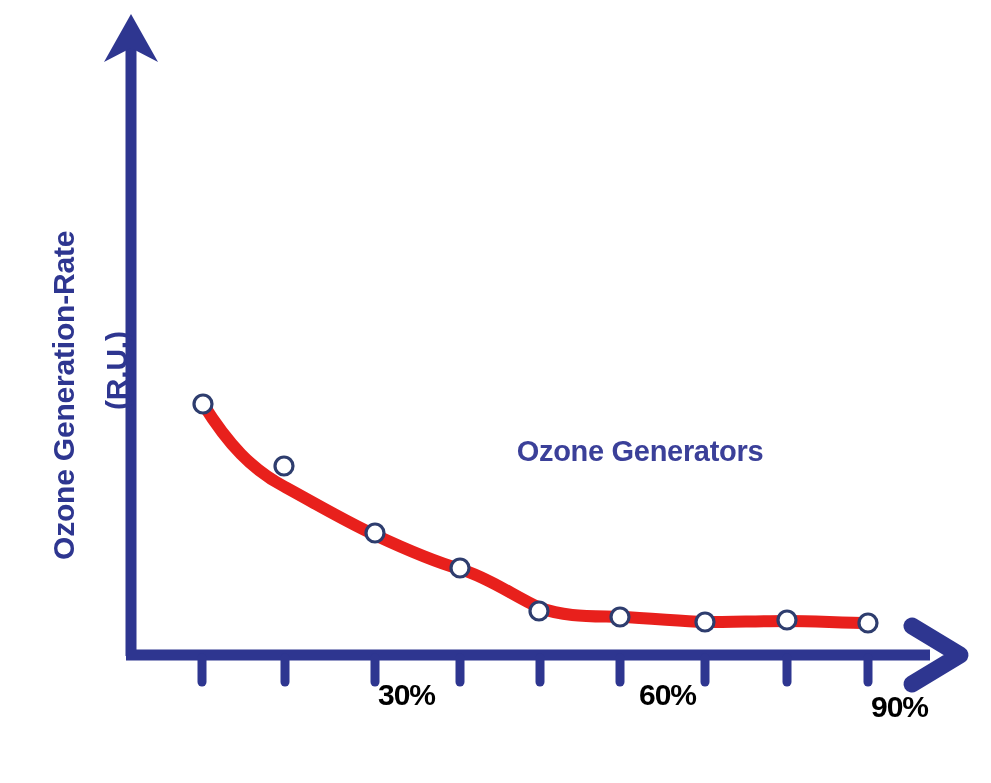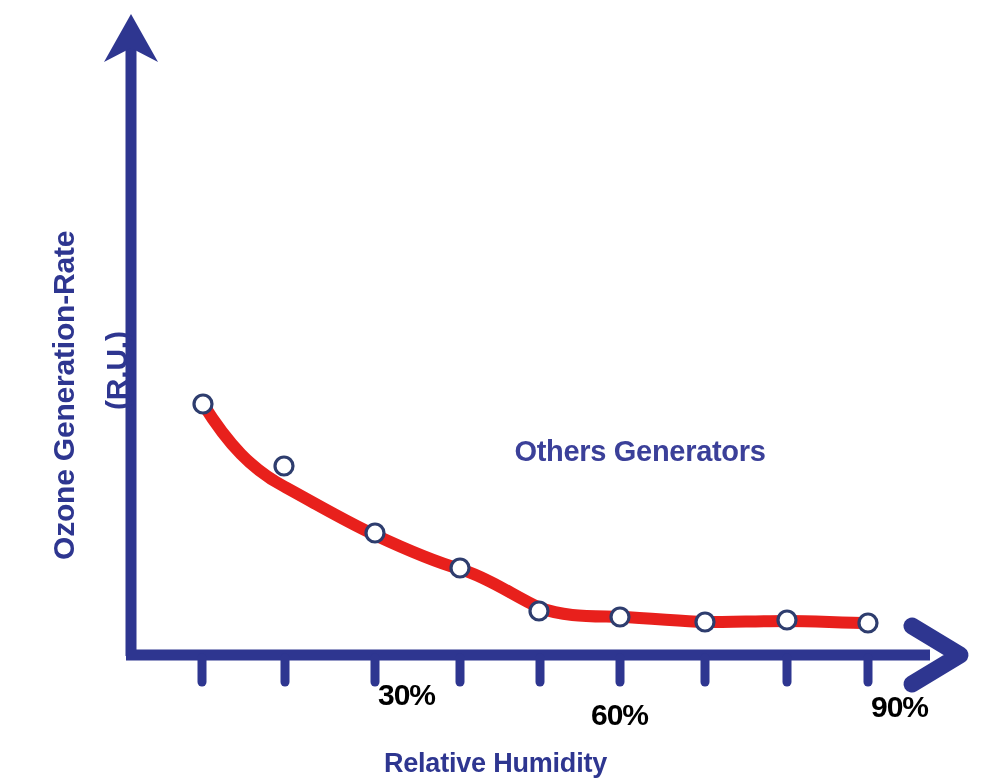--- a/index.html
+++ b/index.html
@@ -147,22 +147,21 @@
   </svg>
 
   <div class="axis-title" id="ylabel-main">
     <span class="rot">Ozone Generation-Rate</span>
   </div>
   <div class="axis-title" id="ylabel-unit">
     <span class="rot">(R.U.)</span>
   </div>
 
   <div class="tick-label" style="left:315px;">30%</div>
-  <div class="tick-label" style="left:528px;margin-top:20px;">60%</div>
+  <div class="tick-label" style="left:576px;">60%</div>
   <div class="tick-label" style="left:808px;margin-top:12px;">90%</div>
 
   <div id="annotation">
-    <span>Others Generators</span>
+    <span>Ozone Generators</span>
   </div>
 
-  <div class="axis-title" id="xlabel">Relative Humidity</div>
 
 </div>
 
 </body></html>

